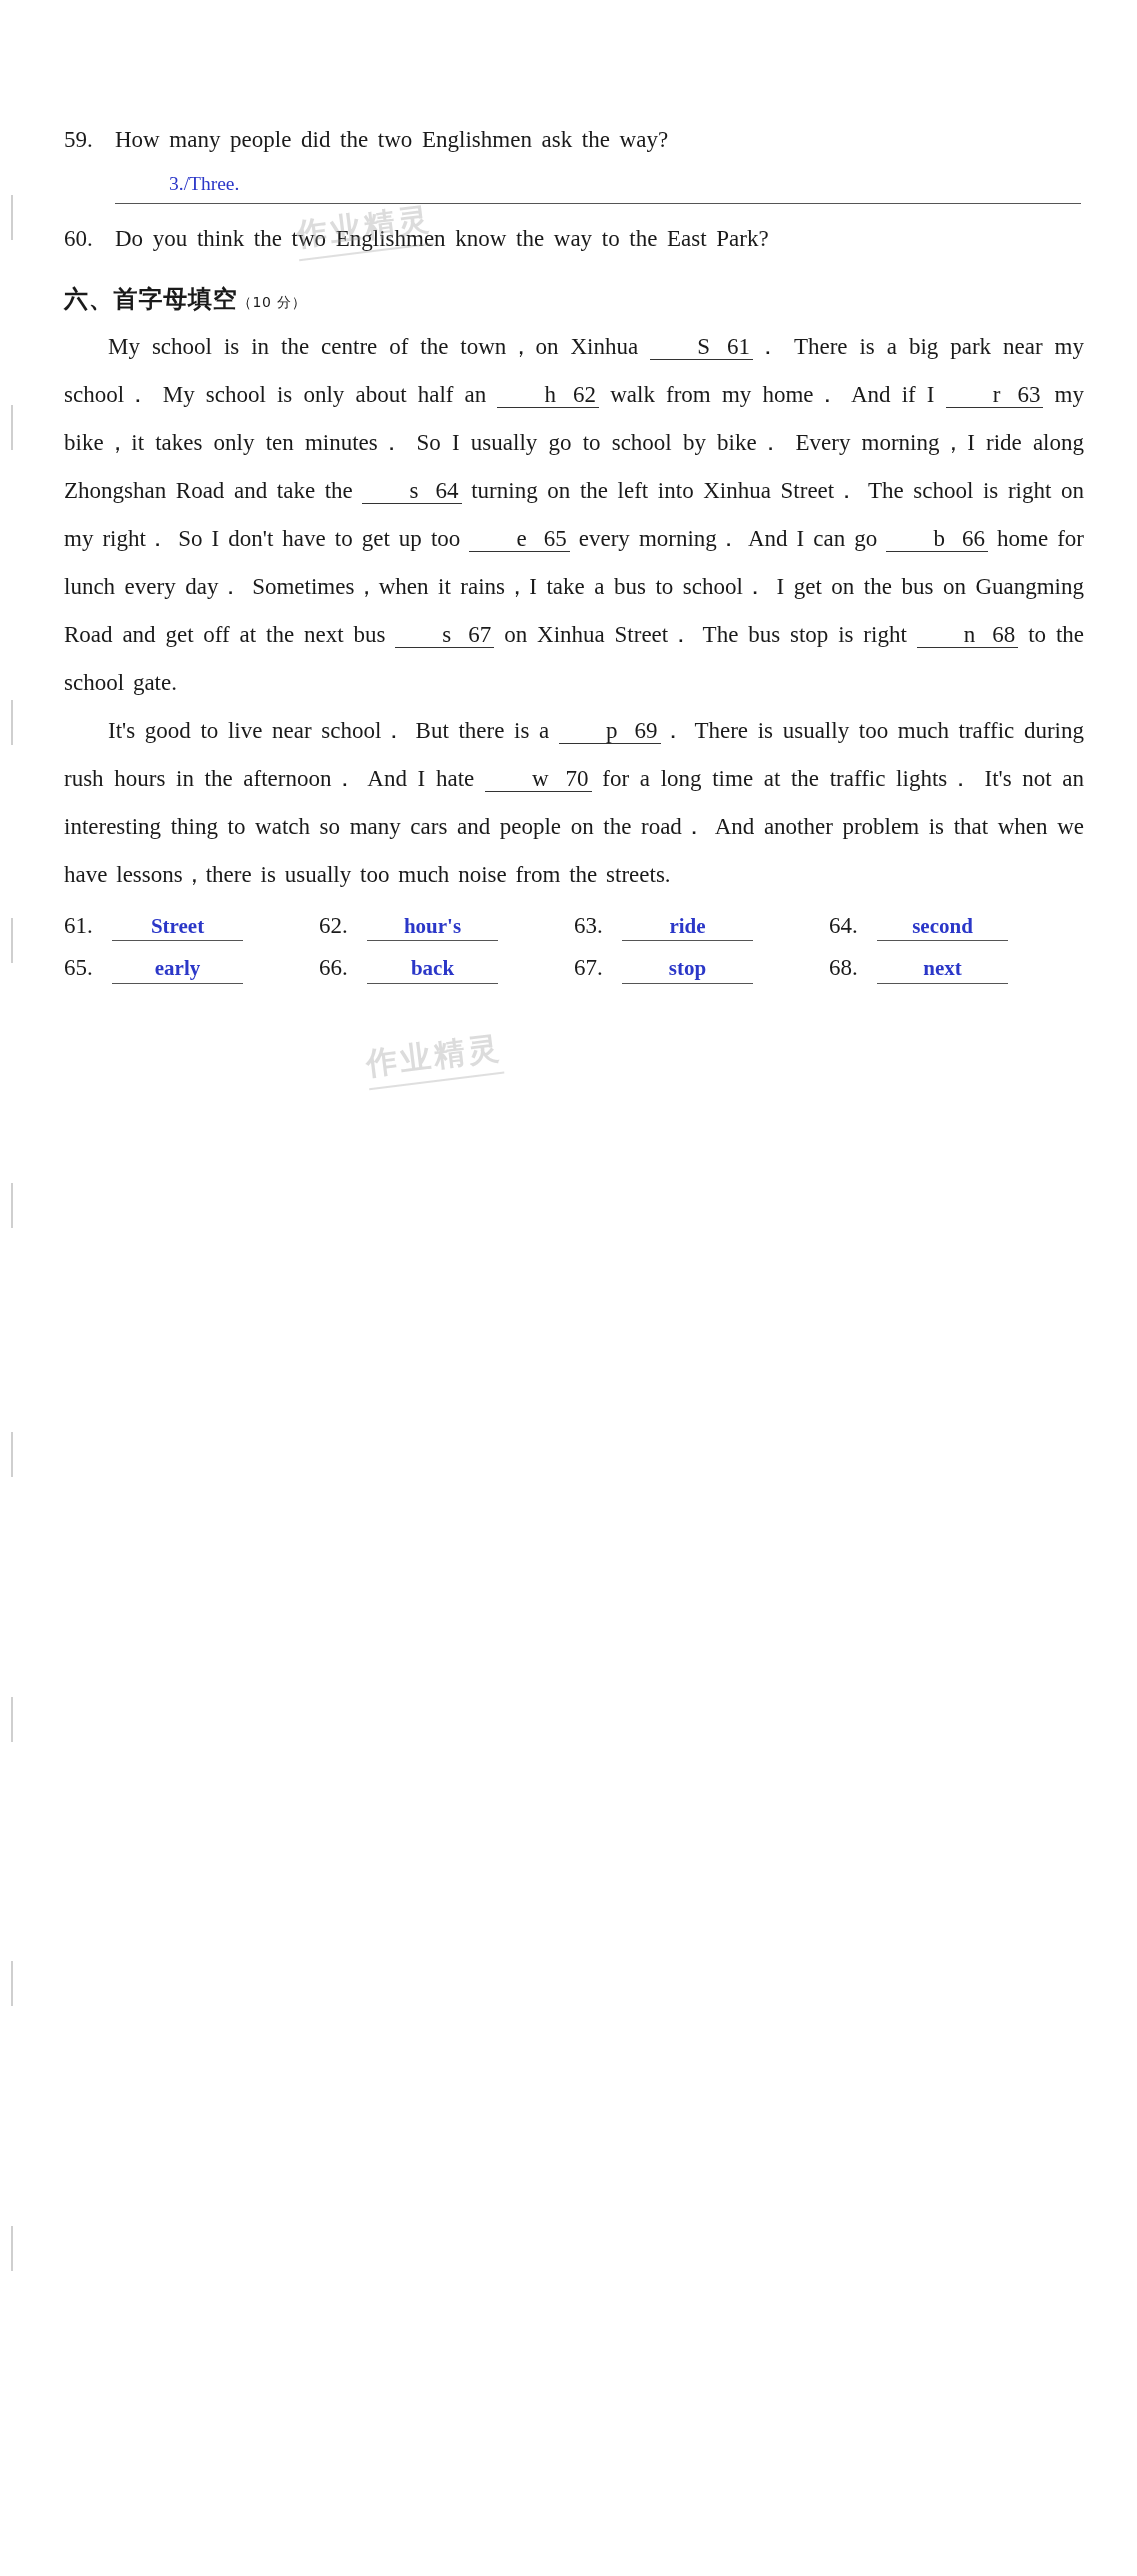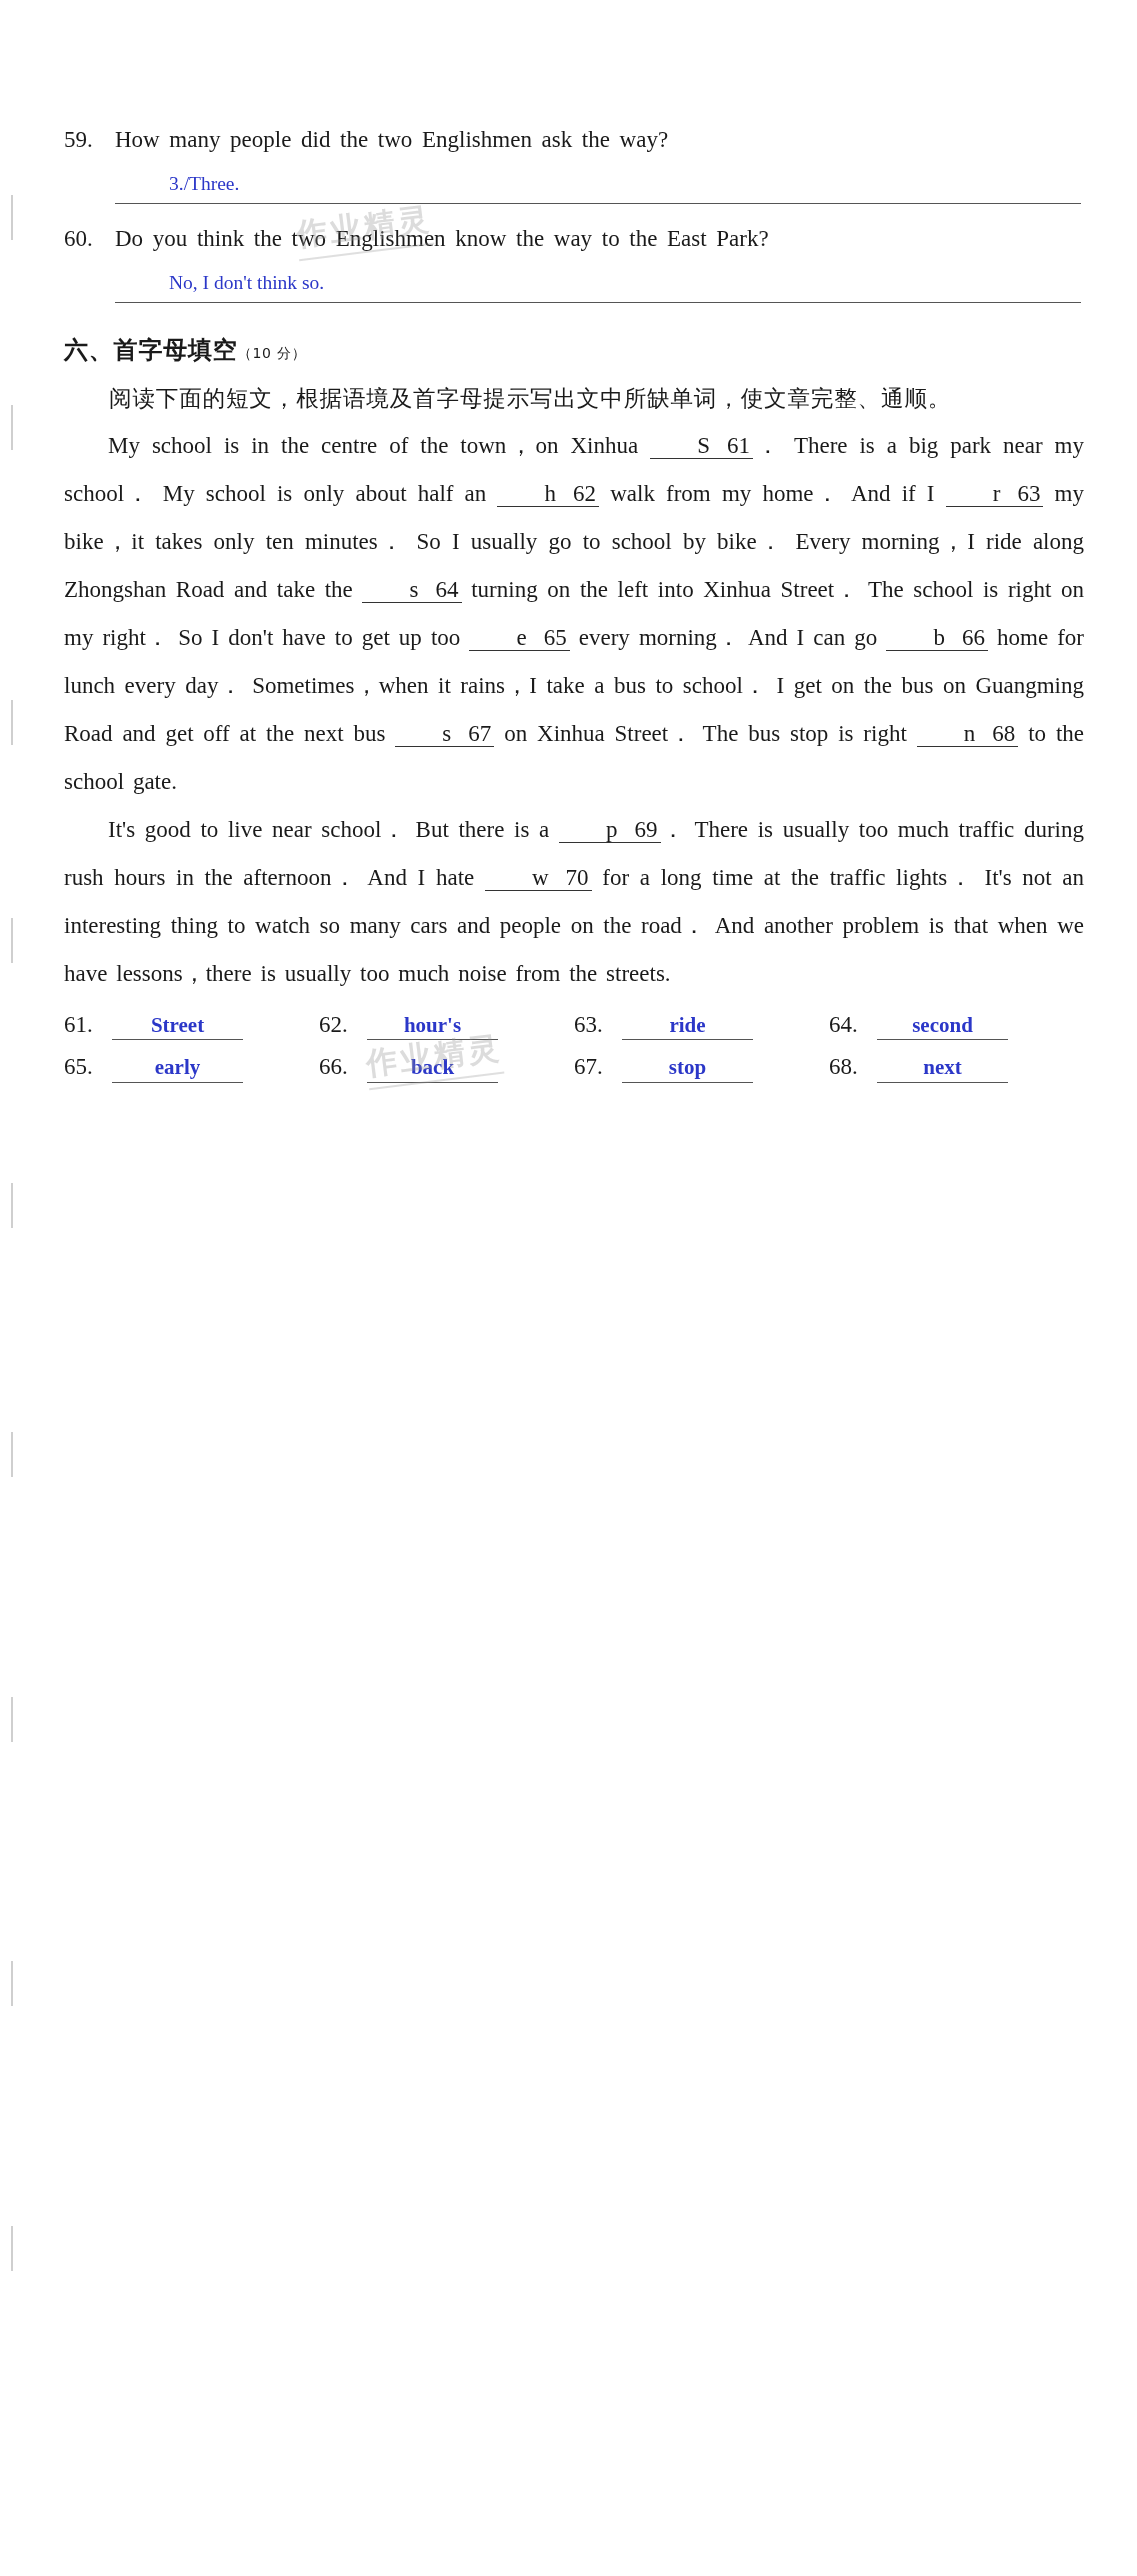--- a/index.html
+++ b/index.html
@@ -184,31 +184,27 @@
       <div class="answer-line">
         <span>3./Three.</span>
       </div>
     </div>
   </div>
 
   <div class="q-block">
     <div class="q-num">60.</div>
     <div class="q-body">
       <div class="q-text">Do you think the two Englishmen know the way to the East Park?</div>
-      <div class="answer-line">
-        <span>No, I don't think so.</span>
-      </div>
     </div>
   </div>
 
   <div class="section-head">
     <span>六、首字母填空</span><span class="pts">（10 分）</span>
   </div>
 
-  <div class="cn-para">阅读下面的短文，根据语境及首字母提示写出文中所缺单词，使文章完整、通顺。</div>
 
 
   <div class="en-para">
     <span>My school is in the centre of the town，on Xinhua</span>
     <span class="blank"><span class="letter">S</span><span>61</span></span><span>． There is a big park near my school． My school is only about half an</span>
     <span class="blank"><span class="letter">h</span><span>62</span></span>
     <span>walk from my home． And if I</span>
     <span class="blank"><span class="letter">r</span><span>63</span></span>
     <span>my bike，it takes only ten minutes． So I usually go to school by bike． Every morning，I ride along Zhongshan Road and take the</span>
     <span class="blank"><span class="letter">s</span><span>64</span></span>

